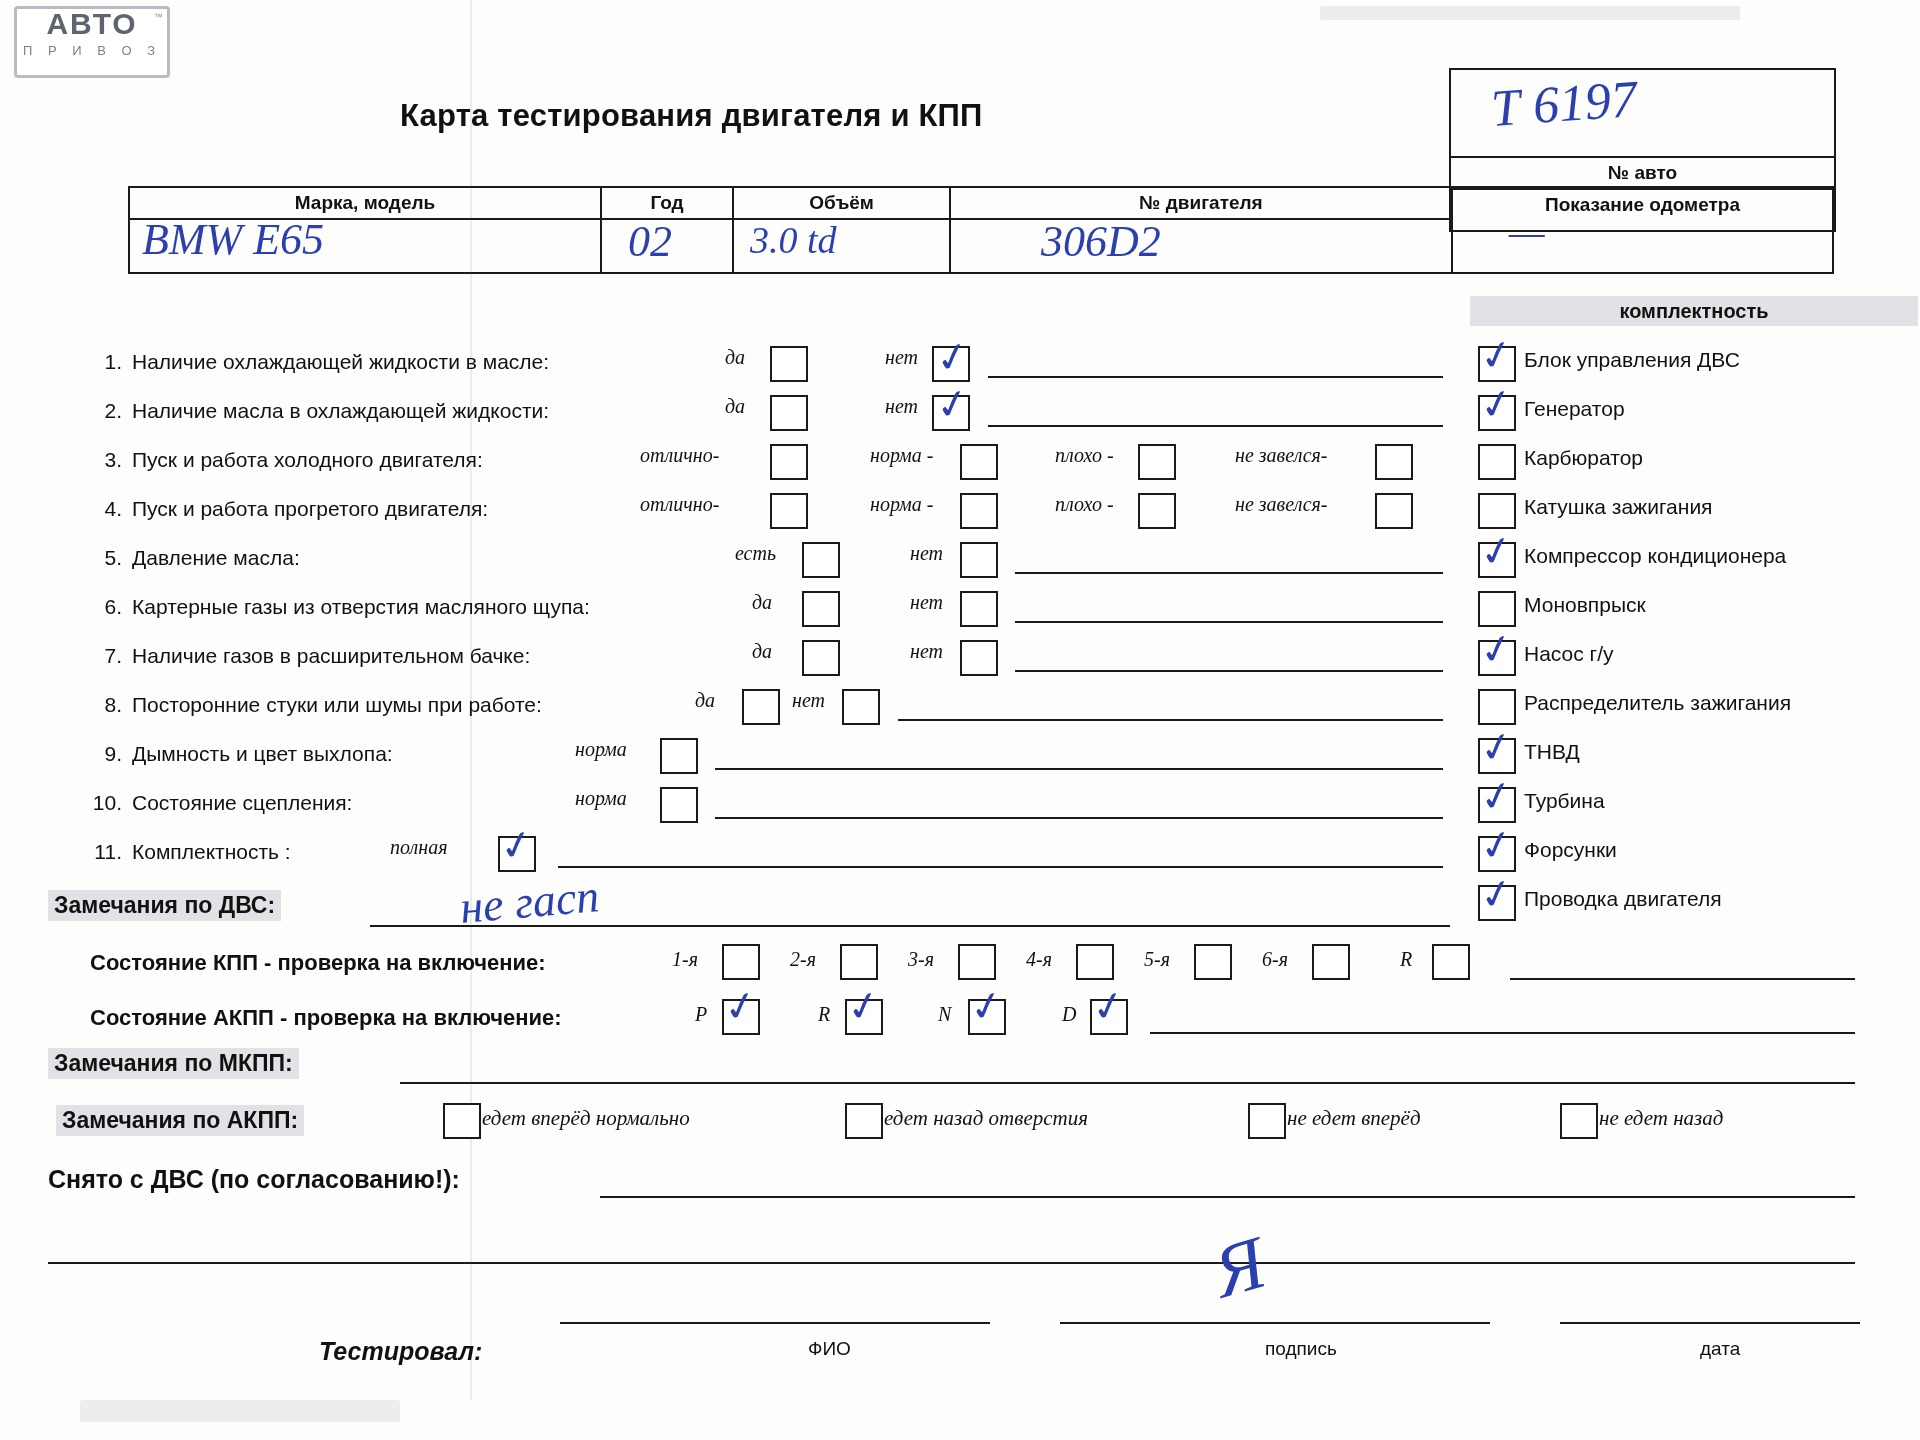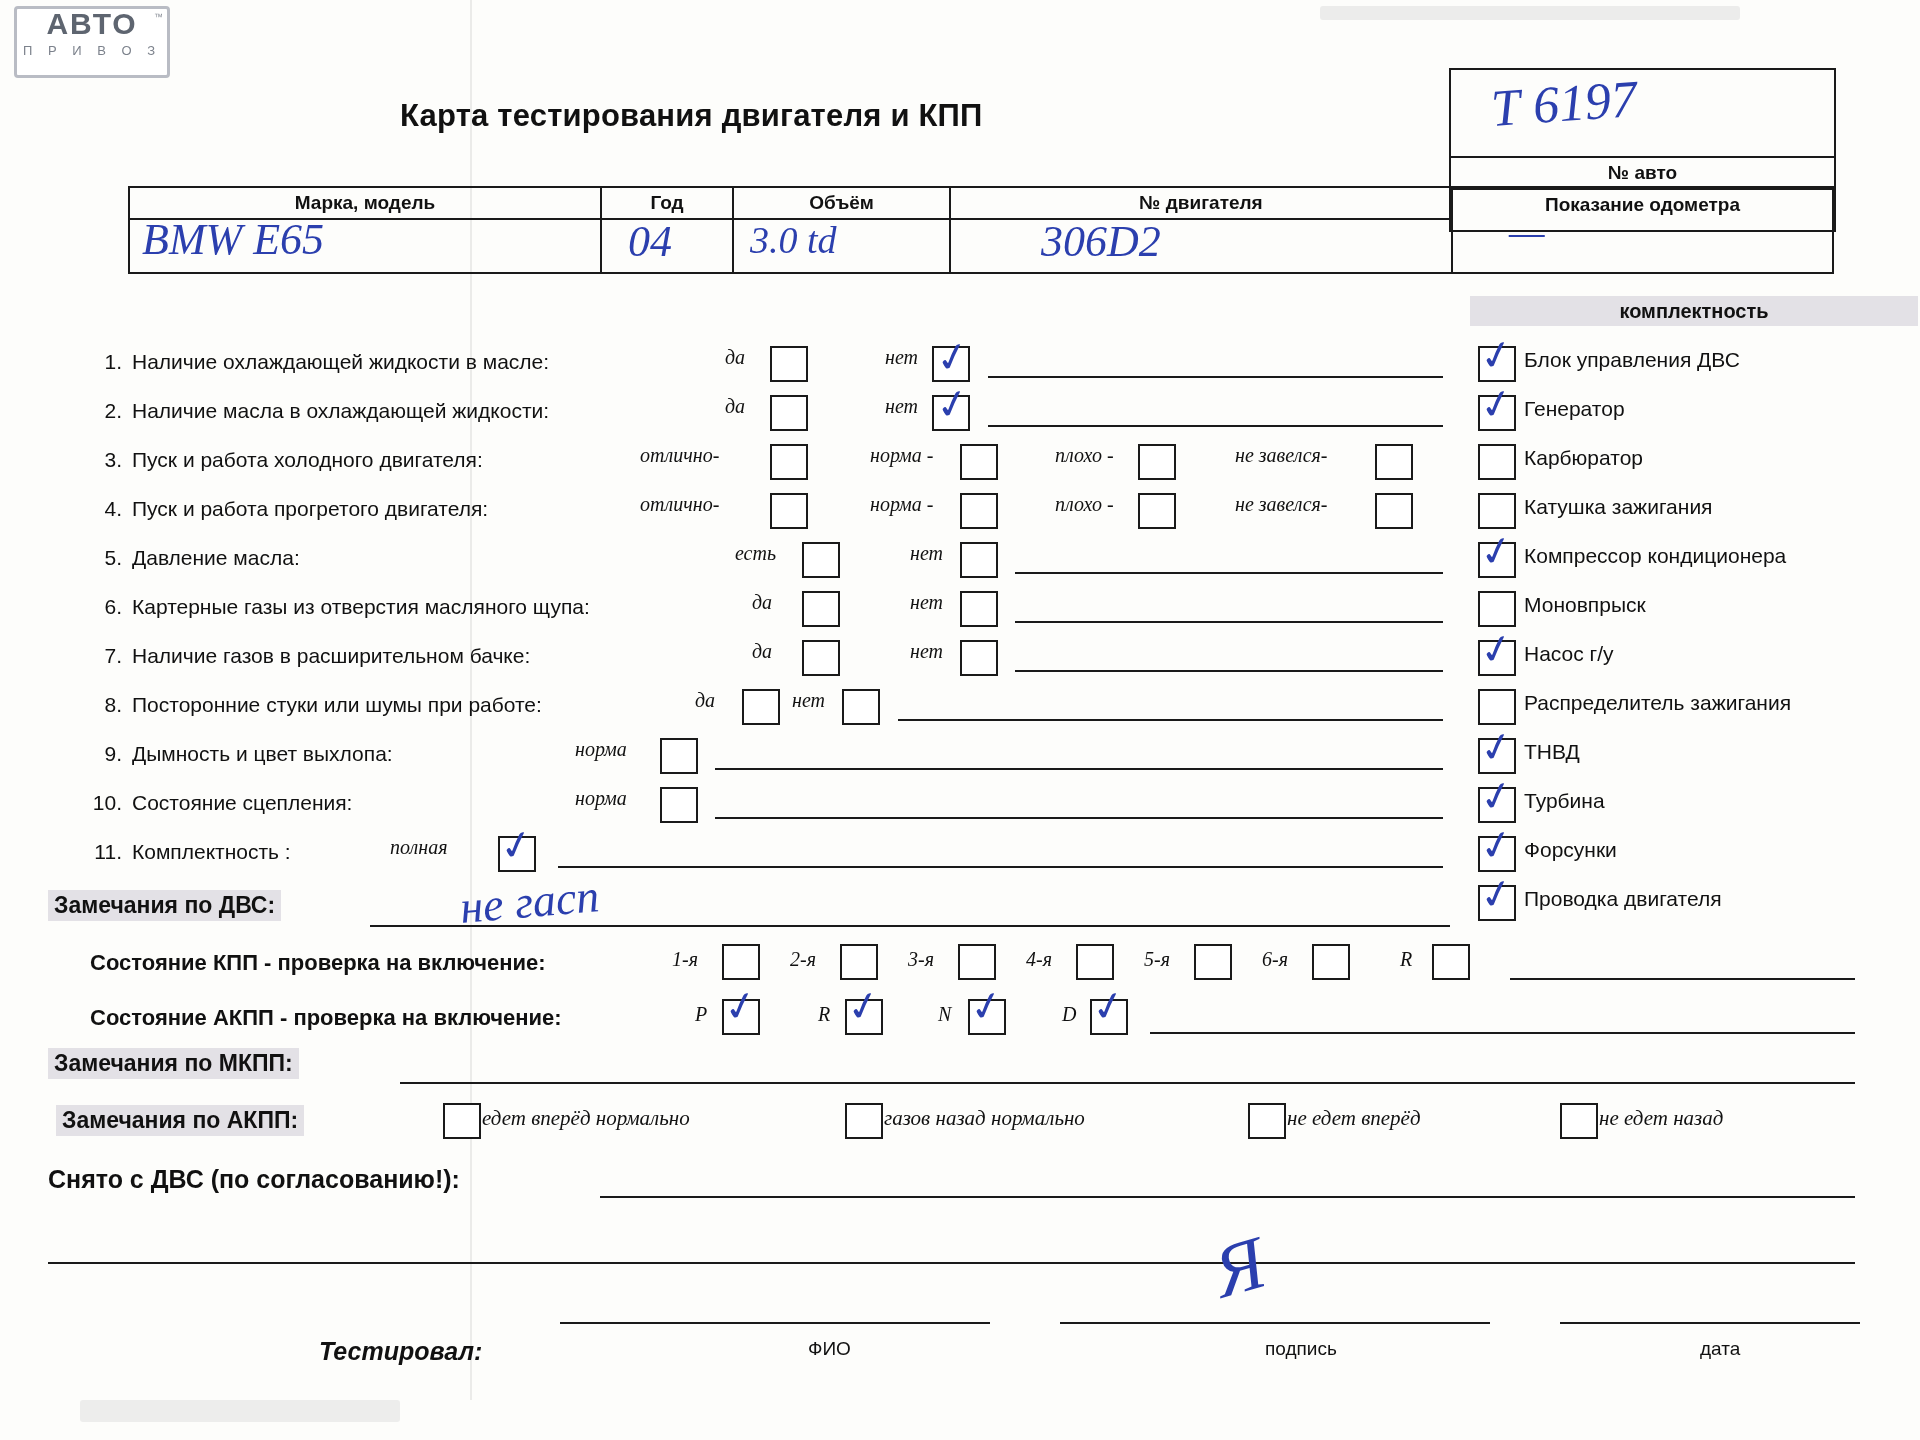--- a/index.html
+++ b/index.html
@@ -147,21 +147,21 @@
   <div class="htable">
     <div class="c" style="width:470px">
       <div class="hh">Марка, модель</div>
       <div class="hv">
         <span class="hand" style="left:12px;top:-6px;">BMW E65</span>
       </div>
     </div>
     <div class="c" style="width:130px">
       <div class="hh">Год</div>
       <div class="hv">
-        <span class="hand" style="left:26px;top:-4px;">04</span>
+        <span class="hand" style="left:26px;top:-4px;">02</span>
       </div>
     </div>
     <div class="c" style="width:215px">
       <div class="hh">Объём</div>
       <div class="hv">
         <span class="hand" style="left:16px;top:-2px;font-size:38px;">3.0 td</span>
       </div>
     </div>
     <div class="c" style="width:500px">
       <div class="hh">№ двигателя</div>
@@ -404,21 +404,21 @@
     </div>
   <div class="line" style="left:1150px;top:1032px;width:705px;"></div>
 
   <div class="seclabel" style="left:48px;top:1048px;">Замечания по МКПП:</div>
   <div class="line" style="left:400px;top:1082px;width:1455px;"></div>
 
   <div class="seclabel" style="left:56px;top:1105px;">Замечания по АКПП:</div>
   <div class="dirbox" style="left:443px;top:1103px;"></div>
   <div class="dirlbl" style="left:482px;top:1106px;">едет вперёд нормально</div>
   <div class="dirbox" style="left:845px;top:1103px;"></div>
-  <div class="dirlbl" style="left:884px;top:1106px;">газов назад нормально</div>
+  <div class="dirlbl" style="left:884px;top:1106px;">едет назад отверстия</div>
   <div class="dirbox" style="left:1248px;top:1103px;"></div>
   <div class="dirlbl" style="left:1287px;top:1106px;">не едет вперёд</div>
   <div class="dirbox" style="left:1560px;top:1103px;"></div>
   <div class="dirlbl" style="left:1599px;top:1106px;">не едет назад</div>
 
   <div class="plainbold" style="left:48px;top:1165px;font-size:25px;">Снято с ДВС (по согласованию!):</div>
   <div class="line" style="left:600px;top:1196px;width:1255px;"></div>
   <div class="line" style="left:48px;top:1262px;width:1807px;"></div>
 
   <div class="plainbold" style="left:319px;top:1290px;font-size:25px;font-style:italic;margin-top:47px;">Тестировал:</div>

